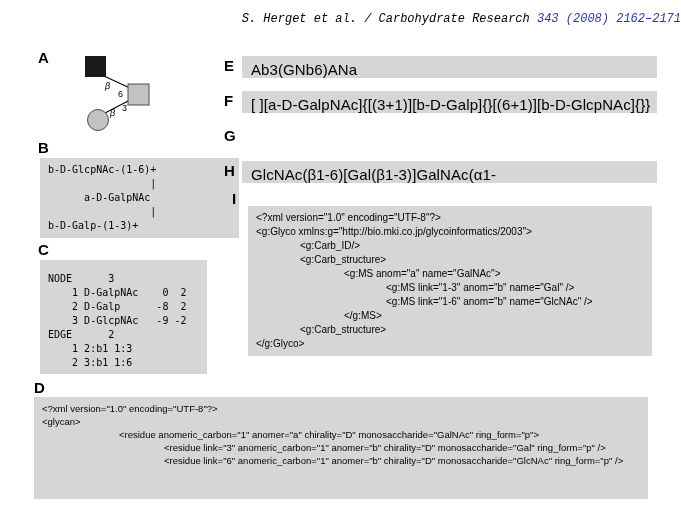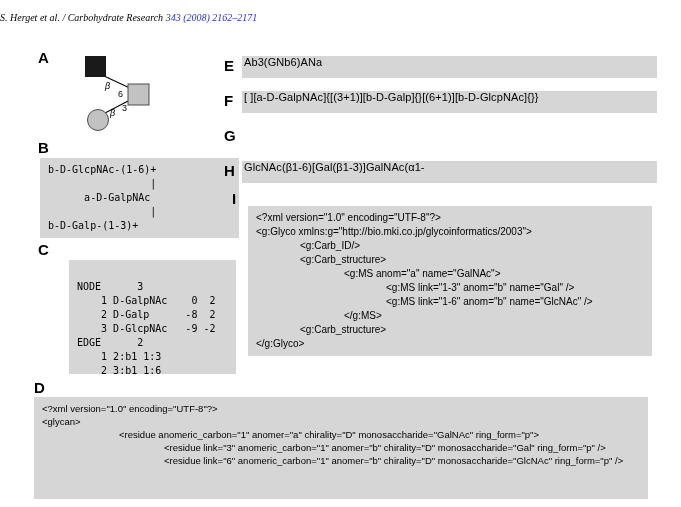--- a/index.html
+++ b/index.html
@@ -4,45 +4,45 @@
 <style>
   * { margin:0; padding:0; box-sizing:border-box; }
   html,body { background:#ffffff; }
   body {
     width:681px; height:507px; position:relative; overflow:hidden;
     font-family:"Liberation Sans", sans-serif; color:#000;
   }
   .page { position:absolute; inset:0; background:#ffffff; }
 
   .header {
-    position:absolute; top:12px; left:0; width:100%; text-align:left;
-    font-family:Liberation Serif, serif; font-style:italic; font-size:10px;
+    position:absolute; top:12px; left:0; width:100%; text-align:right;
+    font-family:Liberation Mono, monospace; font-style:italic; font-size:12px;
   }
   .header .cite-link { color:#2a35b8; }
 
   .panel-label {
     position:absolute; font-weight:bold; font-size:15px; line-height:16px;
     font-family:"Liberation Sans", sans-serif;
   }
 
   .graybox { position:absolute; background:#d6d6d6; }
 
   
   .box-single {
-    display:flex; align-items:flex-start; padding:0 2px;
-    font-size:11px; letter-spacing:0.1px; white-space:nowrap;
+    display:flex; align-items:flex-end; padding:0 9px;
+    font-size:15px; letter-spacing:0.1px; white-space:nowrap;
   }
 
   
   .mono {
     font-family:"DejaVu Sans Mono", monospace; font-size:10px;
     line-height:14px; padding:5px 8px;
   }
   .mono div { white-space:pre; }
-  .mono-c { padding:20px 8px;margin-left:29px; }
+  .mono-c { padding:12px 8px; }
 
   
   .xml { font-size:9.5px; padding:5px 8px; }
   .xml div { white-space:pre; }
   .xml-d div { line-height:13px; }
   .xml-i div { line-height:14px; font-size:10px; }
 
   .ind-d1 { padding-left:77px; }
   .ind-d2 { padding-left:122px; }
   .ind-i1 { padding-left:44px; }

